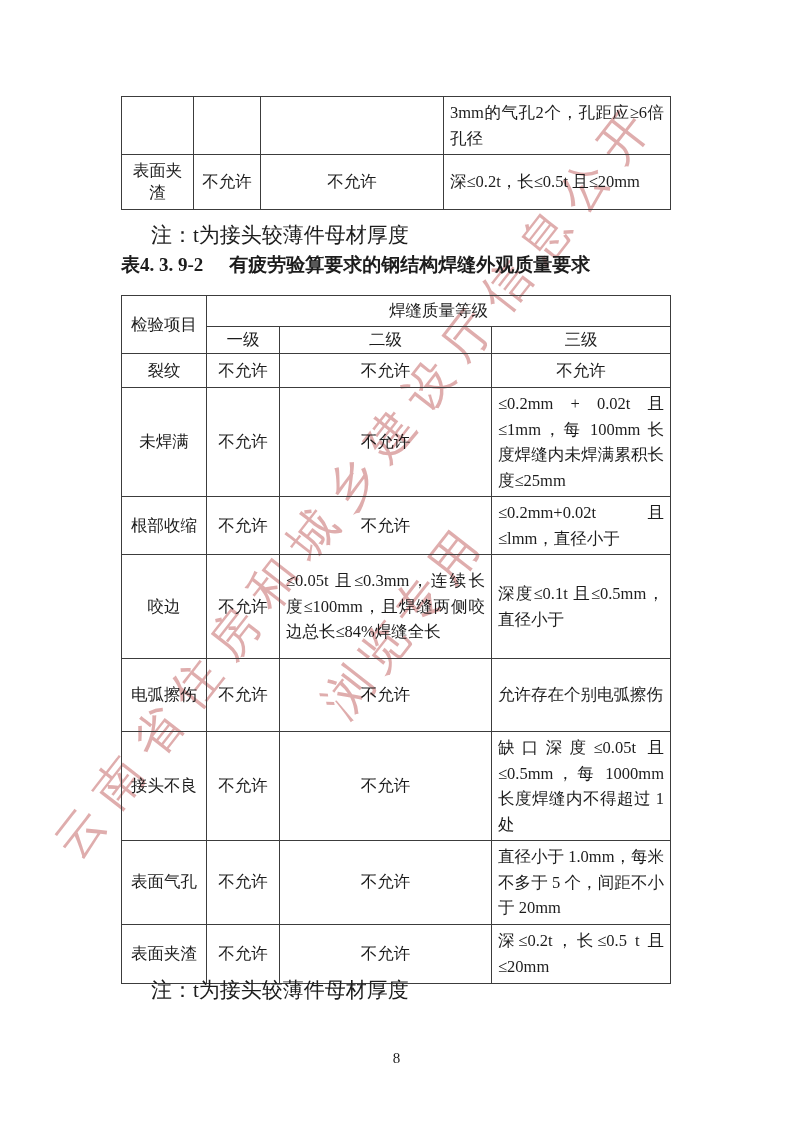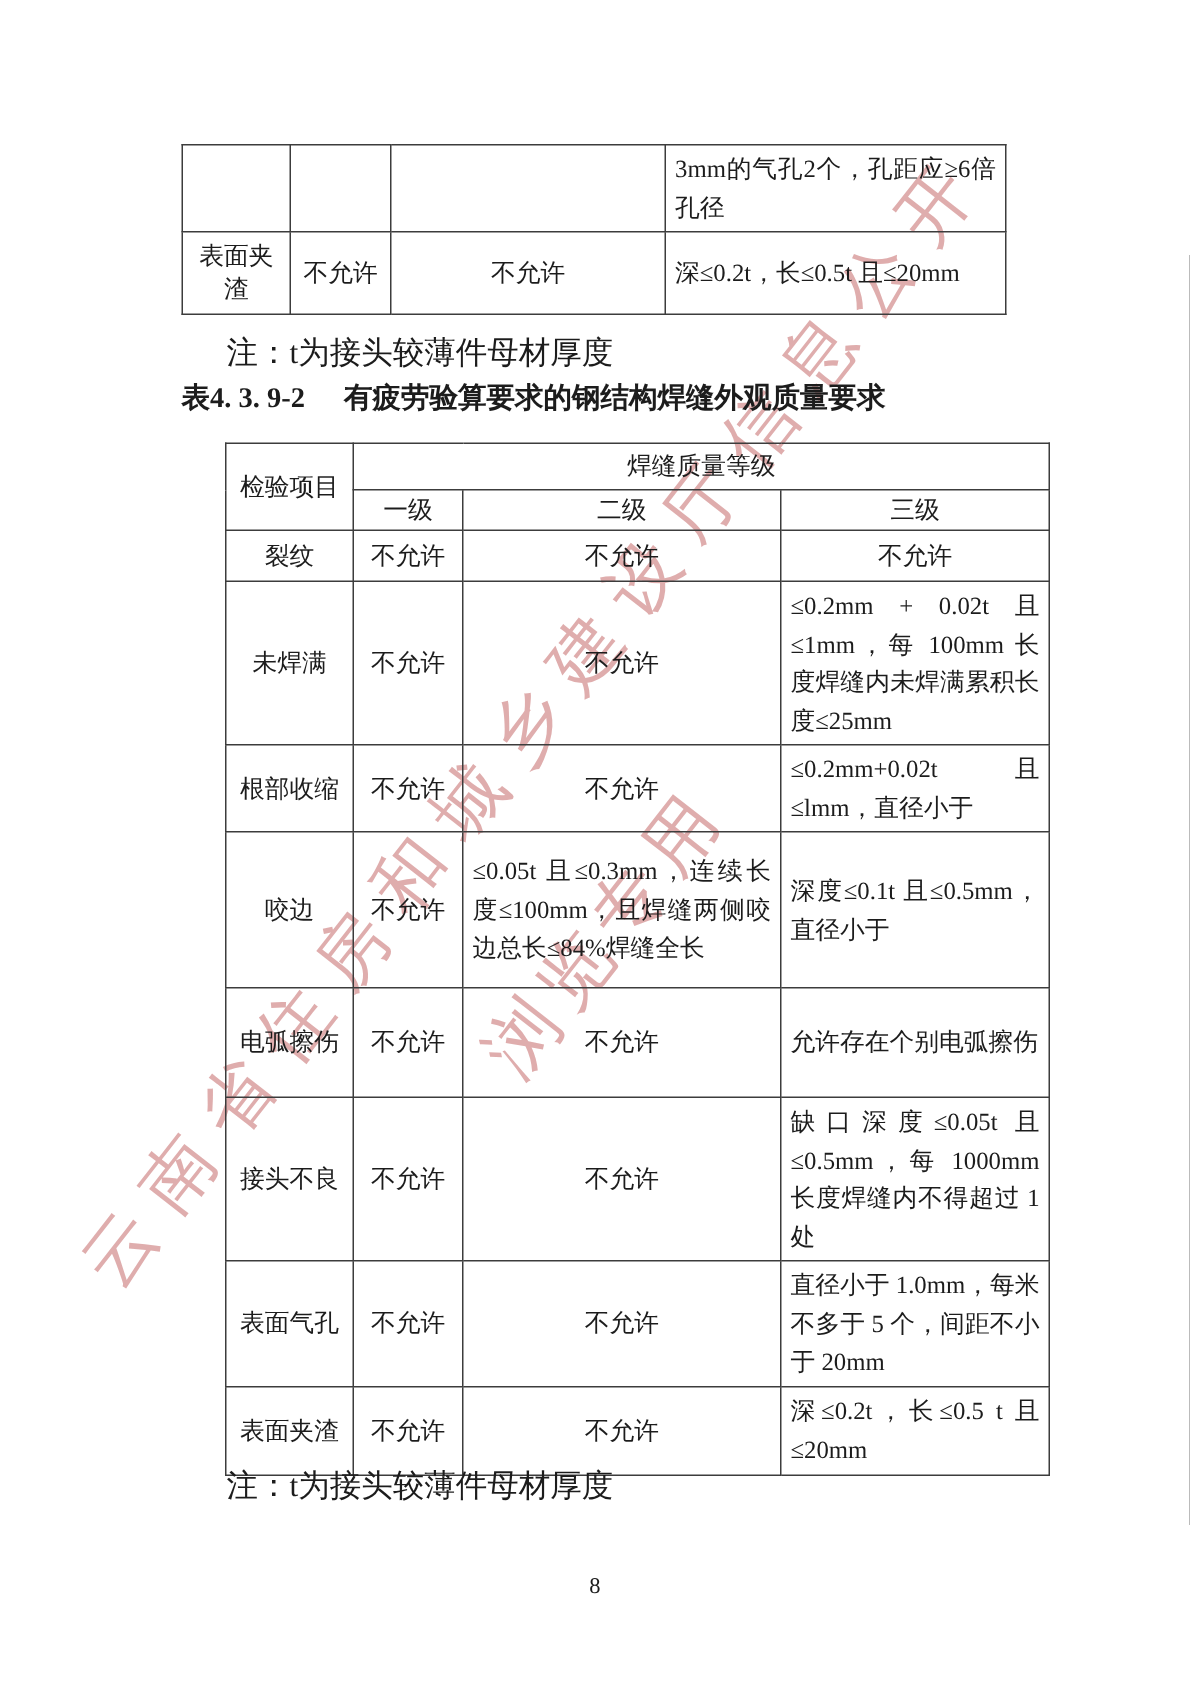--- a/index.html
+++ b/index.html
@@ -42,21 +42,21 @@
   }
   .top-table{position:absolute;left:121px;top:96px;}
   .note{position:absolute;left:151px;font-size:21px;}
   .note1{top:221px;}
   .note2{top:976px;}
   .tbl-title{
     position:absolute;left:121px;top:252px;width:549px;
     text-align:left;font-weight:bold;font-size:19px;white-space:nowrap;
   }
   .tbl-title .gap{display:inline-block;width:26px;}
-  .main-table{position:absolute;left:121px;top:295px;margin-left:29px;}
+  .main-table{position:absolute;left:121px;top:295px;}
   .pageno{
     position:absolute;left:0;top:1050px;width:100%;
     text-align:center;font-size:15px;
   }
 </style>
 </head>
 <body>
 
 <div class="sheet">
 

